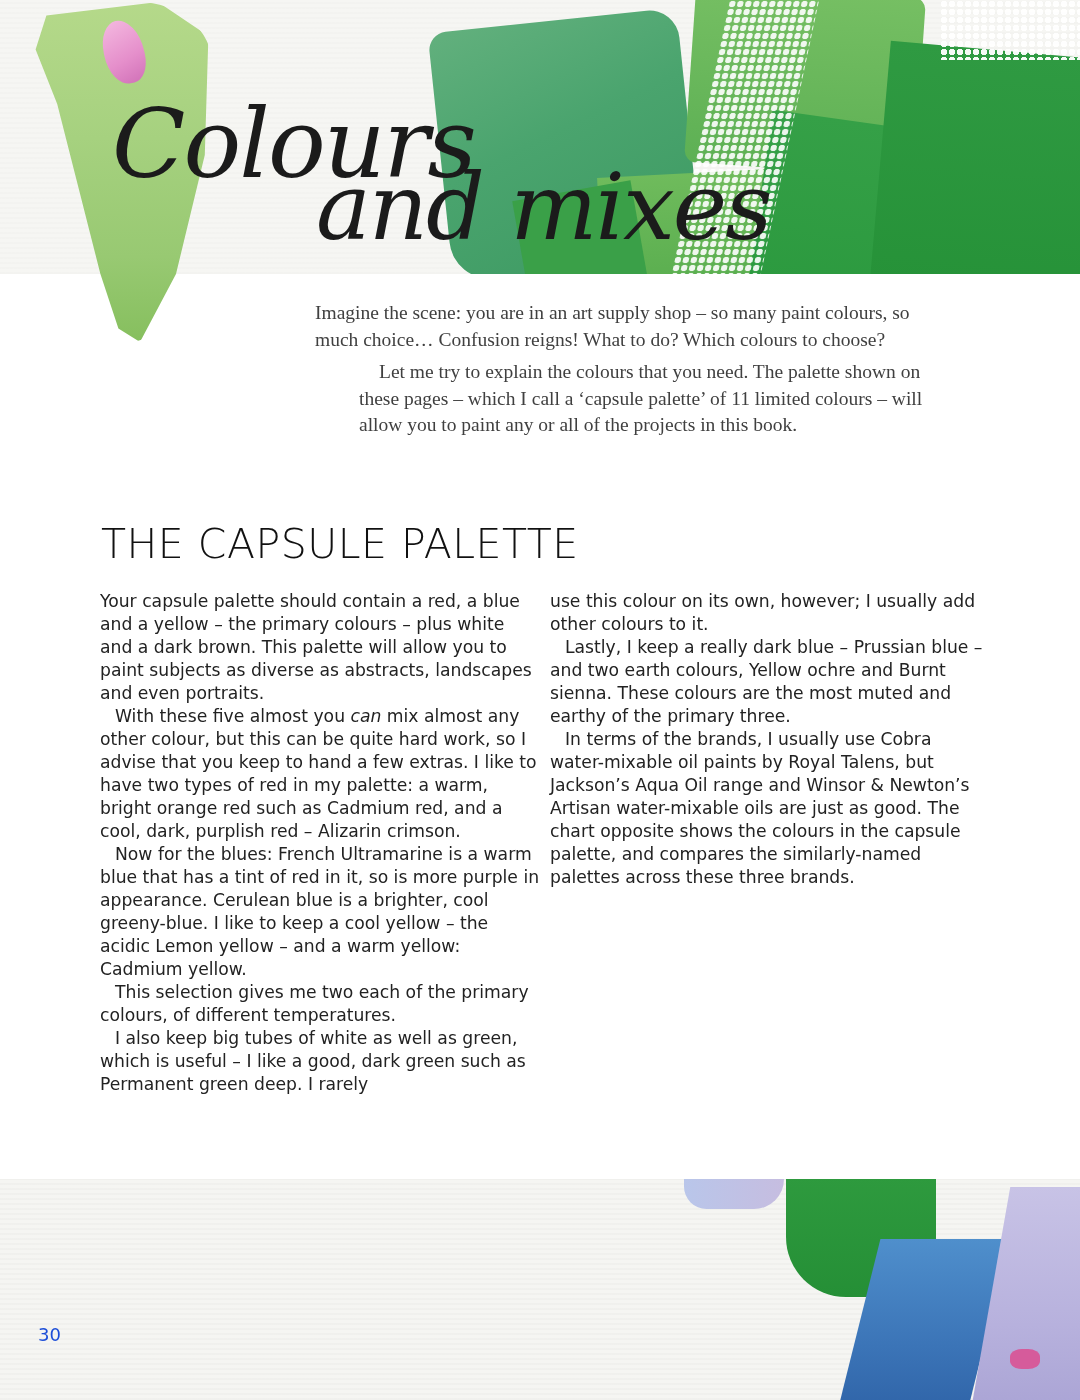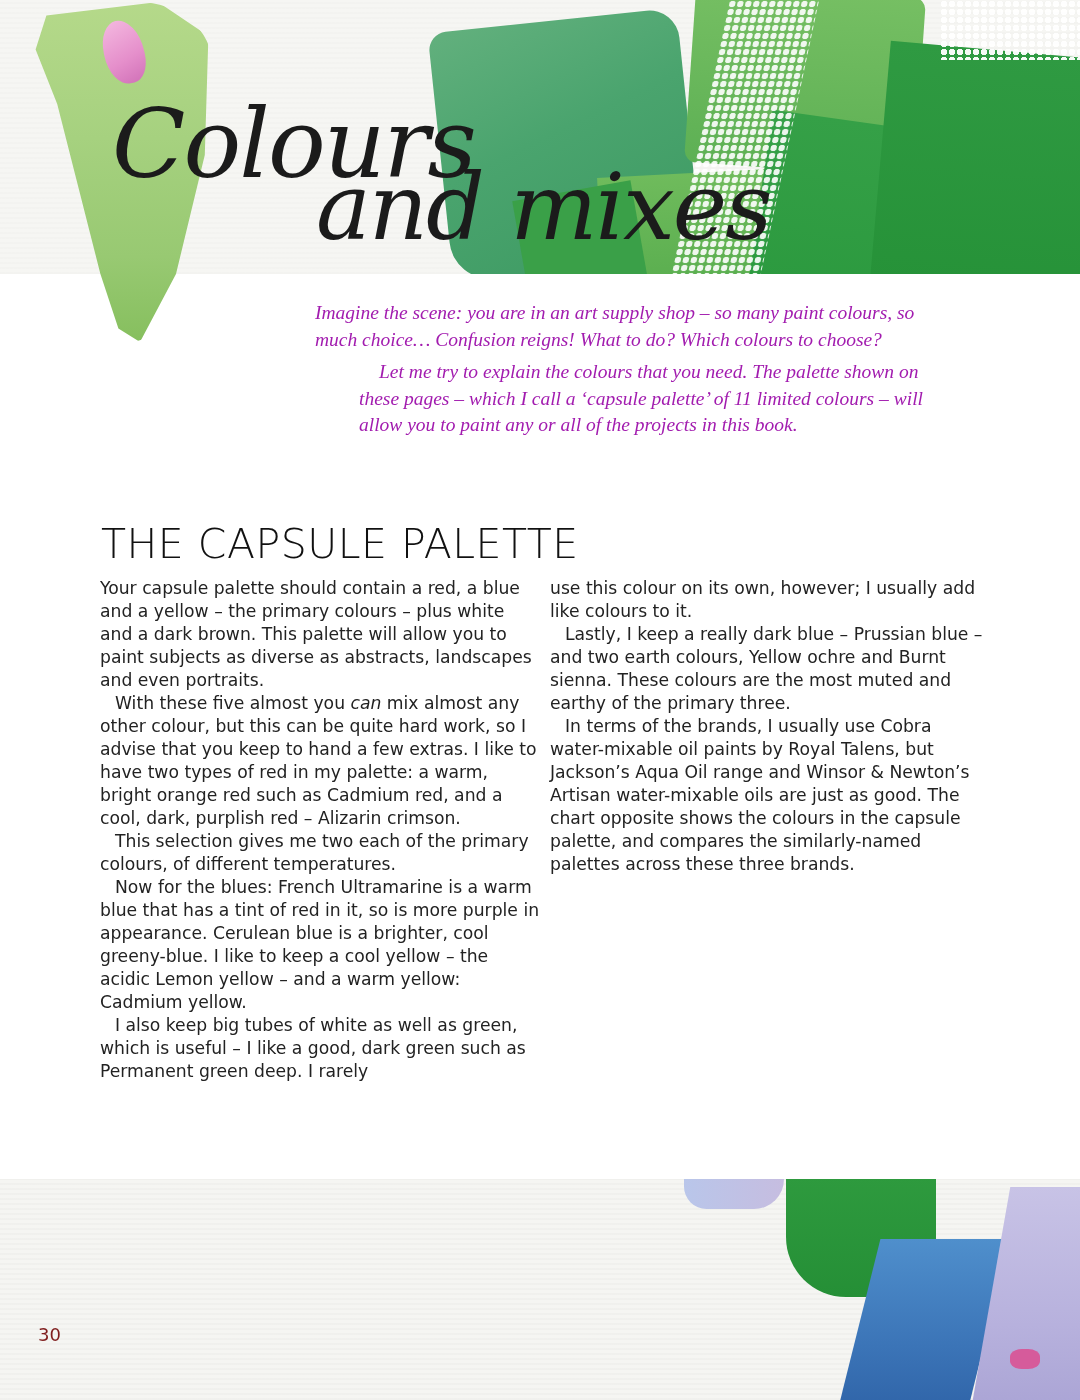--- a/index.html
+++ b/index.html
@@ -84,37 +84,36 @@
     margin-left:24px;
   }
   .title-1 { left:96px; top:78px; font-size:96px; line-height:100px; }
   .title-2 { left:292px; top:160px; font-size:92px; line-height:96px; }
 
   
   .intro {
     position:absolute; left:315px; top:300px; width:640px;
     font-family:"Liberation Serif", serif;
     font-size:19.5px; line-height:26.5px;
-    color:#a21caf;
-    font-style:italic;
+    color:#404040;
   }
   .intro p { margin:0 0 6px 0; }
   .intro p.indent { text-indent:20px;margin-left:44px; }
 
   
   .section-heading {
     position:absolute; left:100px; top:518px;
     font-family:"DejaVu Sans", sans-serif;
     font-weight:300; font-size:41px; line-height:50px;
     letter-spacing:0.5px;
     color:#111;
     margin:1px;
   }
   .col {
-    position:absolute; top:577px; width:440px;
+    position:absolute; top:590px; width:440px;
     font-family:"DejaVu Sans", sans-serif;
     font-size:17.2px; line-height:23px;
     color:#222;
   }
   .col p { margin:0; }
   .col p.indent { text-indent:15px; }
   .col-left { left:100px; }
   .col-right { left:550px; }
 
   
@@ -145,21 +144,21 @@
     background:linear-gradient(90deg,#b9c6ea 0%,#c6bde0 100%);
     border-radius:0 0 40px 30px;
   }
   .f-pink {
     left:1010px; top:170px; width:30px; height:20px;
     background:#d65b9b; border-radius:40%;
   }
   .page-number {
     position:absolute; left:38px; top:1324px;
     font-family:"DejaVu Sans", sans-serif;
-    font-size:18px; color:#7f1d1d;
+    font-size:18px; color:#1d4ed8;
     z-index:5;
   }
 </style>
 </head>
 <body>
 
 <div class="header-band">
   <div class="paint stroke-teal"></div>
   <div class="paint stroke-mid"></div>
   <div class="paint stroke-lower"></div>
@@ -179,27 +178,27 @@
 <div class="intro">
   <p>Imagine the scene: you are in an art supply shop – so many paint colours, so much choice… Confusion reigns! What to do? Which colours to choose?</p>
   <p class="indent">Let me try to explain the colours that you need. The palette shown on these pages – which I call a ‘capsule palette’ of 11 limited colours – will allow you to paint any or all of the projects in this book.</p>
 </div>
 
 <h2 class="section-heading">THE CAPSULE PALETTE</h2>
 
 <div class="col col-left">
   <p>Your capsule palette should contain a red, a blue and a yellow – the primary colours – plus white and a dark brown. This palette will allow you to paint subjects as diverse as abstracts, landscapes and even portraits.</p>
   <p class="indent"><span>With these five almost you </span><em>can</em><span> mix almost any other colour, but this can be quite hard work, so I advise that you keep to hand a few extras. I like to have two types of red in my palette: a warm, bright orange red such as Cadmium red, and a cool, dark, purplish red – Alizarin crimson.</span></p>
+  <p class="indent">Now for the blues: French Ultramarine is a warm blue that has a tint of red in it, so is more purple in appearance. Cerulean blue is a brighter, cool greeny-blue. I like to keep a cool yellow – the acidic Lemon yellow – and a warm yellow: Cadmium yellow.</p>
   <p class="indent">This selection gives me two each of the primary colours, of different temperatures.</p>
-  <p class="indent">Now for the blues: French Ultramarine is a warm blue that has a tint of red in it, so is more purple in appearance. Cerulean blue is a brighter, cool greeny-blue. I like to keep a cool yellow – the acidic Lemon yellow – and a warm yellow: Cadmium yellow.</p>
   <p class="indent">I also keep big tubes of white as well as green, which is useful – I like a good, dark green such as Permanent green deep. I rarely</p>
 </div>
 
 <div class="col col-right">
-  <p>use this colour on its own, however; I usually add like colours to it.</p>
+  <p>use this colour on its own, however; I usually add other colours to it.</p>
   <p class="indent">Lastly, I keep a really dark blue – Prussian blue – and two earth colours, Yellow ochre and Burnt sienna. These colours are the most muted and earthy of the primary three.</p>
   <p class="indent">In terms of the brands, I usually use Cobra water-mixable oil paints by Royal Talens, but Jackson’s Aqua Oil range and Winsor &amp; Newton’s Artisan water-mixable oils are just as good. The chart opposite shows the colours in the capsule palette, and compares the similarly-named palettes across these three brands.</p>
 </div>
 
 <div class="footer-band">
   <div class="paint f-lav-small"></div>
   <div class="paint f-green"></div>
   <div class="paint f-blue"></div>
   <div class="paint f-lav"></div>
   <div class="paint f-pink"></div>

